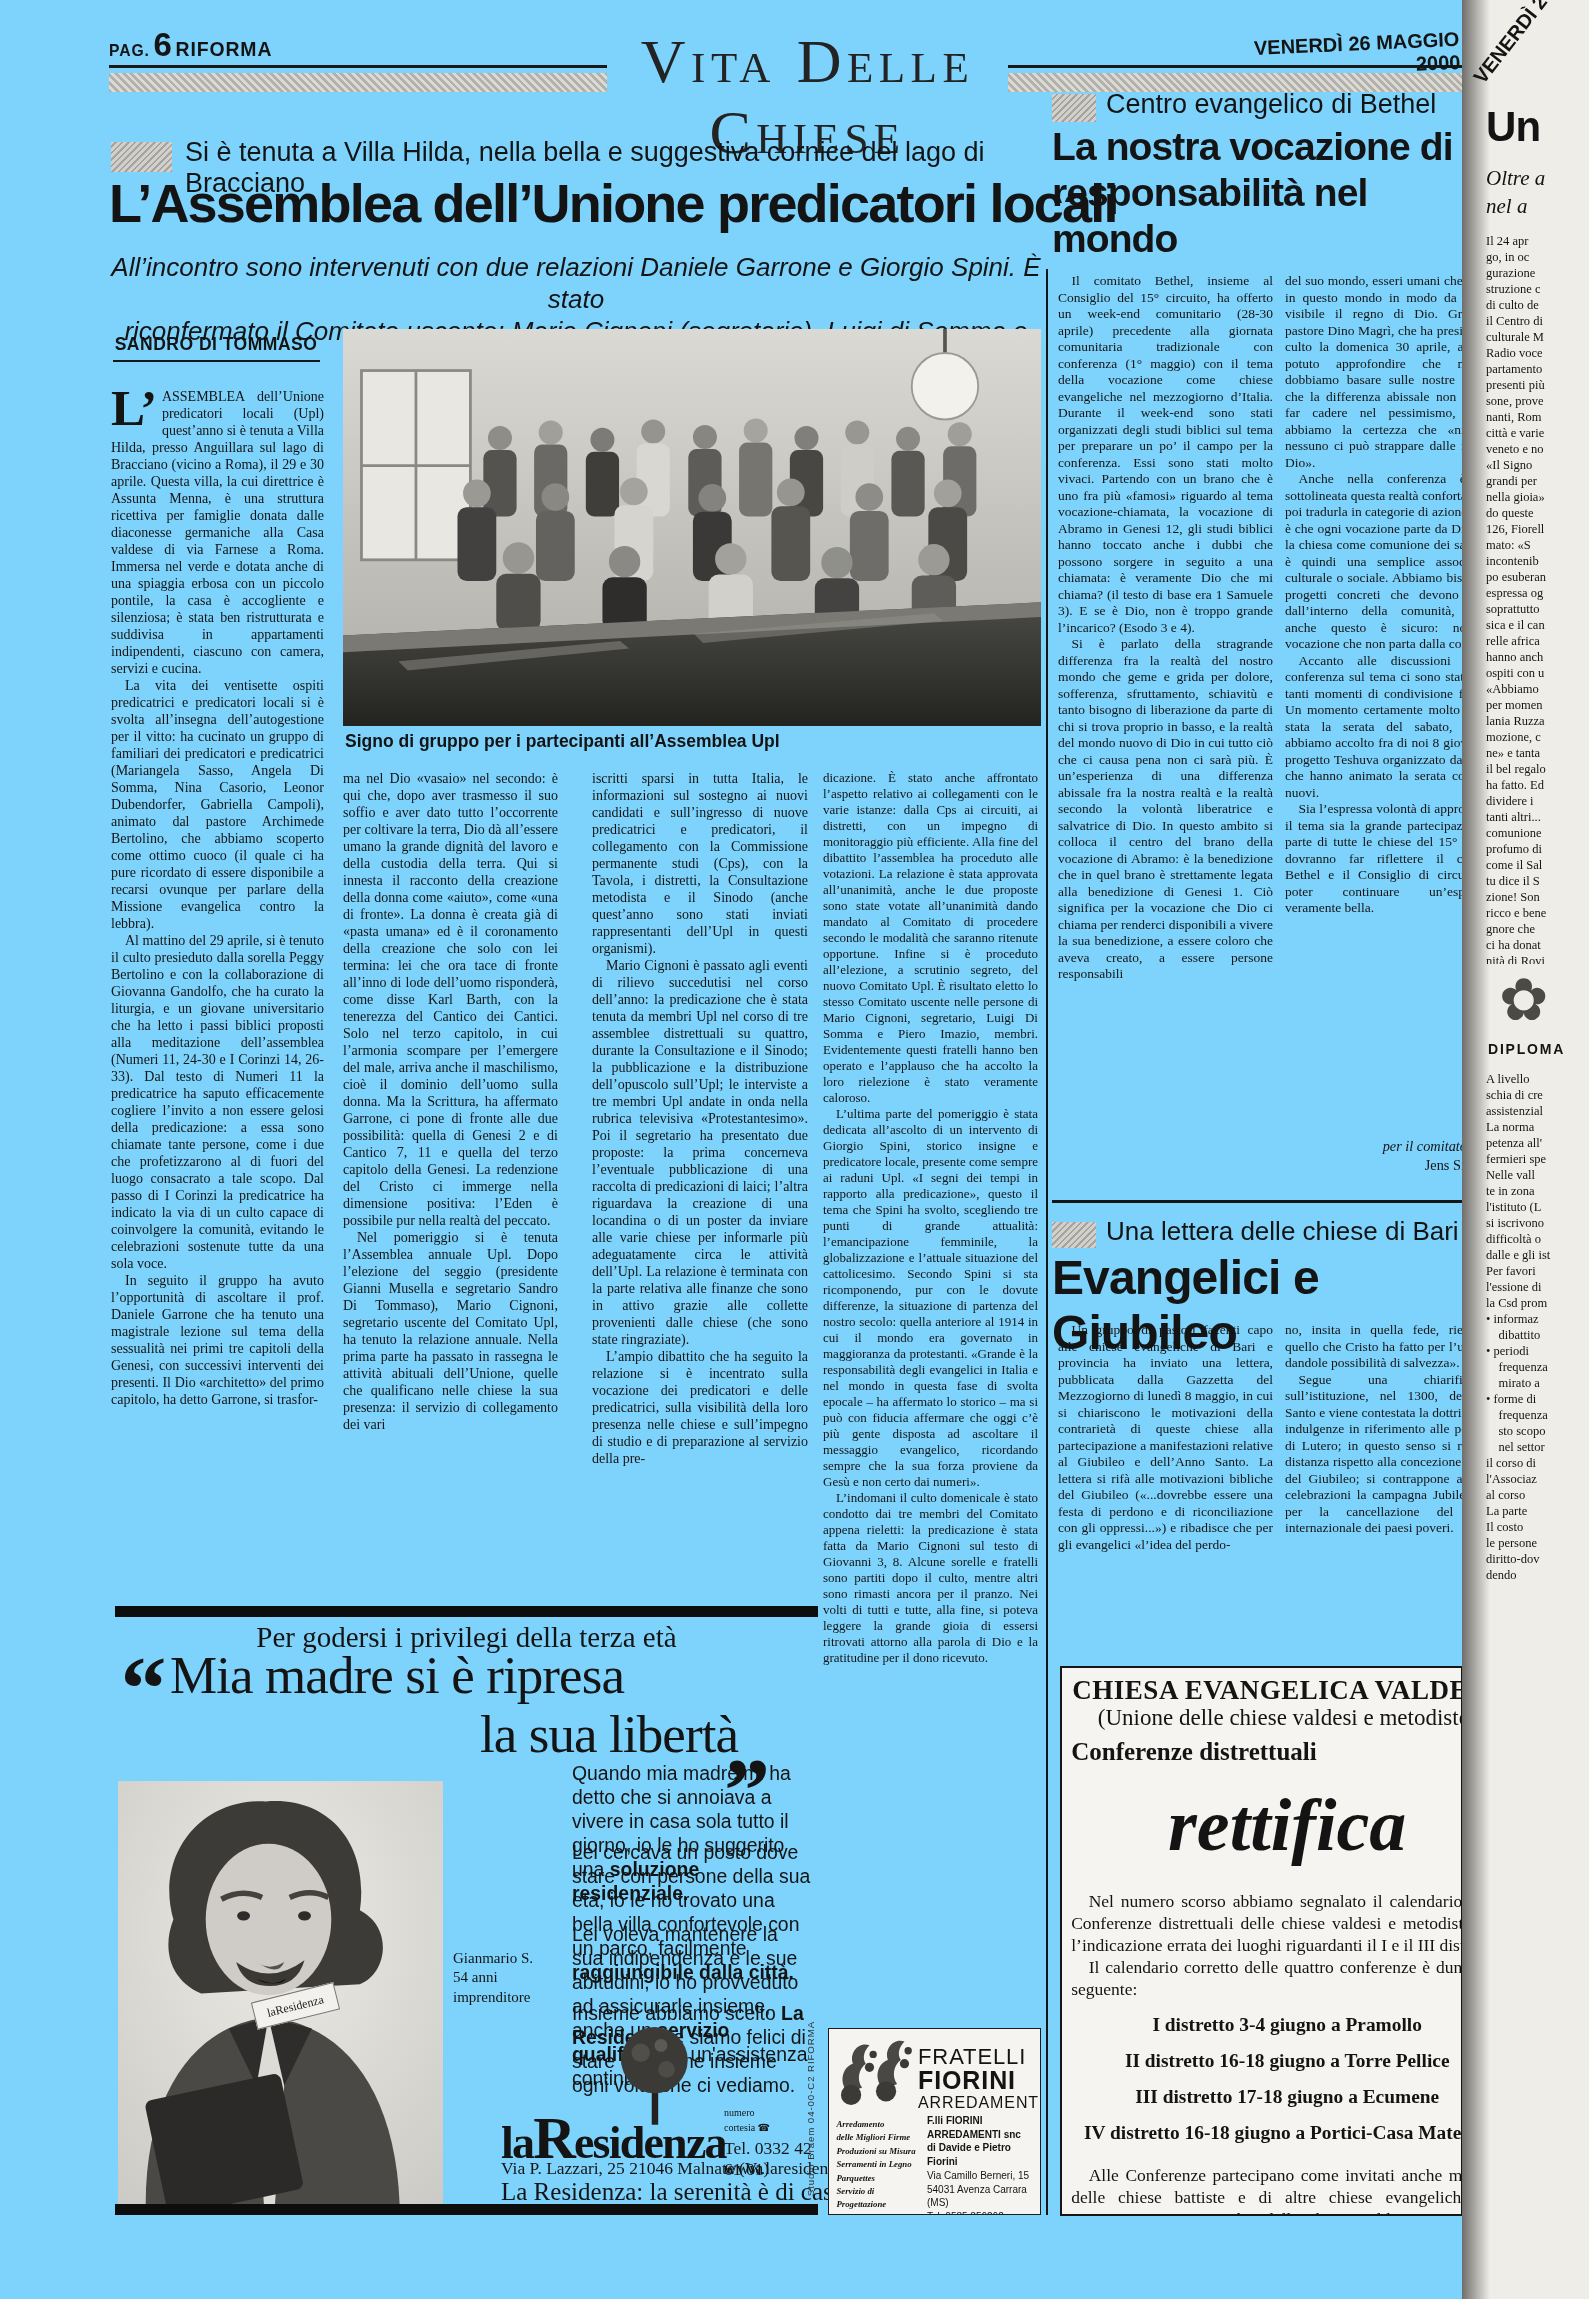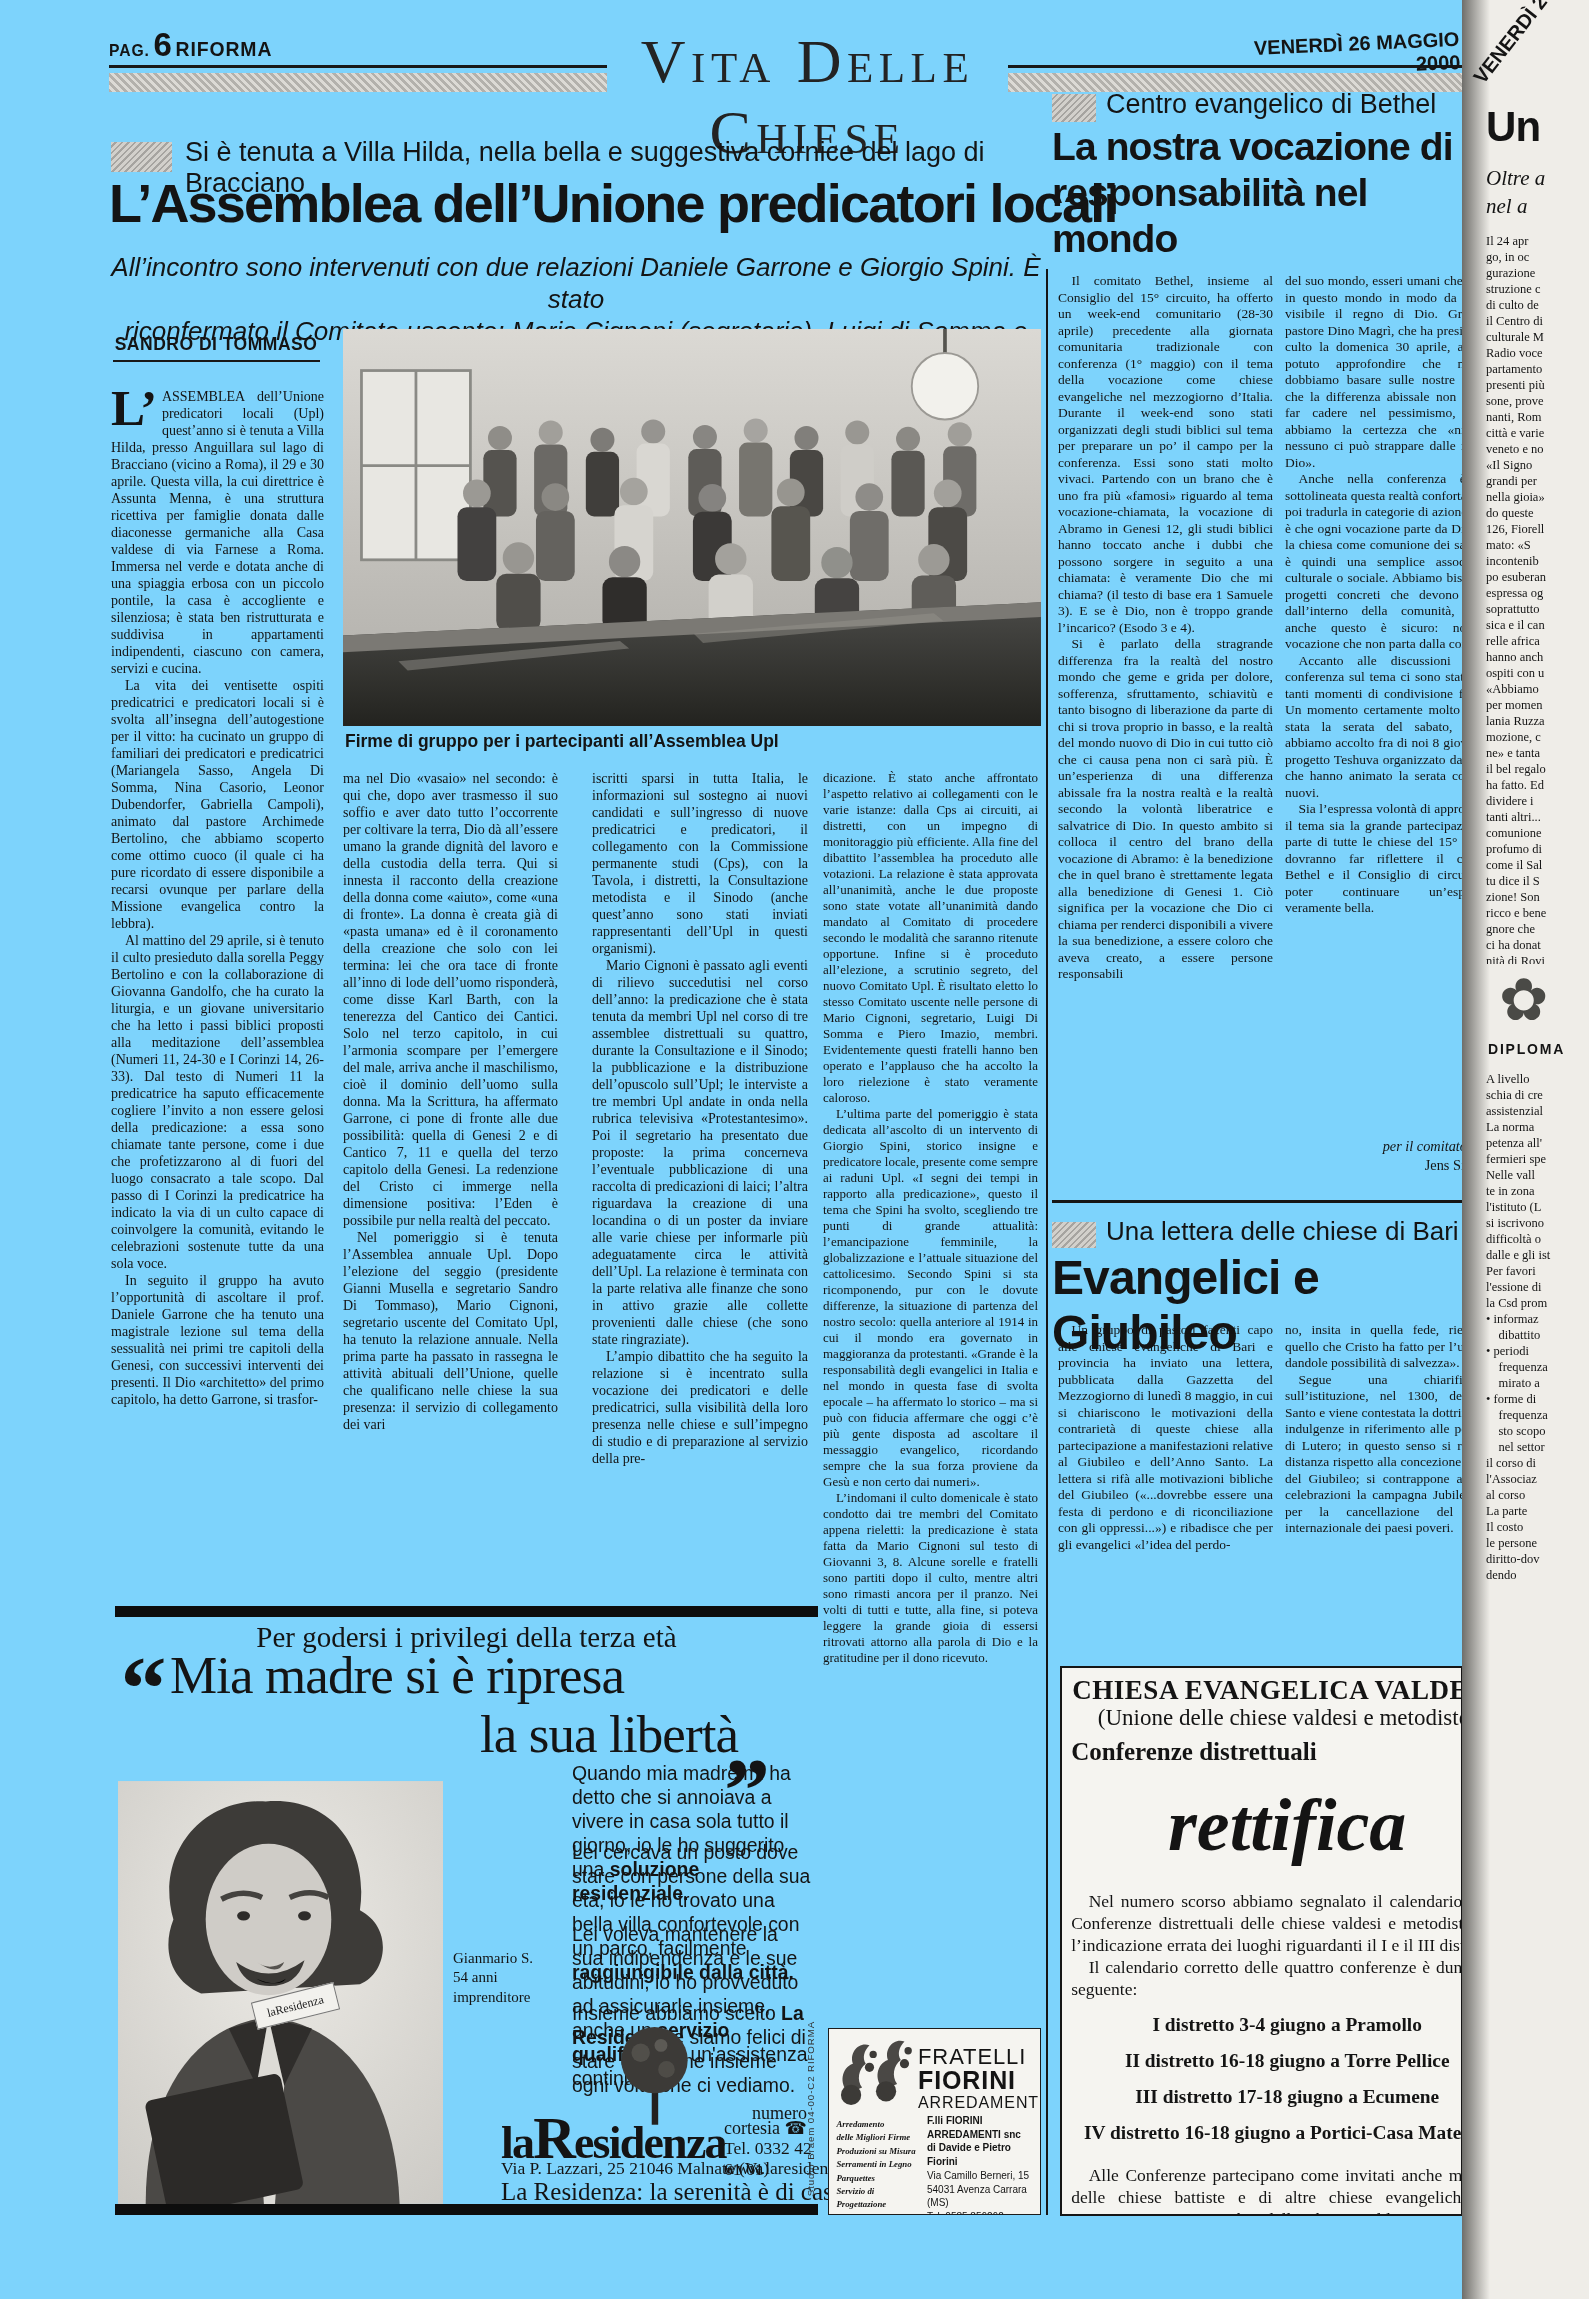--- a/index.html
+++ b/index.html
@@ -88,21 +88,21 @@
   #qm-close{left:609px;top:157px;}
   #ad-photo{position:absolute;left:2.8px;top:175px;width:325px;height:423px;}
   #ad-pcap{position:absolute;left:338px;top:343px;width:111px;font-size:15px;line-height:19.4px;white-space:pre-line;}
   .adp{position:absolute;left:457px;width:242px;font-family:"Liberation Sans",sans-serif;
        font-size:19.4px;line-height:24px;}
   #adp0{top:155px;} #adp1{top:234px;} #adp2{top:316px;} #adp3{top:395px;}
   #ad-tree{position:absolute;left:498px;top:417px;width:83px;height:102px;}
   #ad-logo{position:absolute;left:386px;top:498px;font-family:"Liberation Serif",serif;font-weight:bold;
            font-size:46px;letter-spacing:-1.8px;white-space:nowrap;}
   #ad-logo .cap{font-size:59px;}
-  #ad-contact{position:absolute;left:609px;top:500px;font-family:"Liberation Serif",serif;font-size:18px;line-height:14.8px;white-space:pre-line;text-align:right;}
+  #ad-contact{position:absolute;left:609px;top:500px;font-family:"Liberation Serif",serif;font-size:10px;line-height:14.8px;white-space:pre-line;}
   #ad-phone{position:absolute;left:609px;top:532px;font-size:17.5px;}
   #ad-web{position:absolute;left:609px;top:552px;font-size:17.5px;}
   #ad-addr{position:absolute;left:386px;top:552px;font-size:17.5px;}
   #ad-tag{position:absolute;left:386px;top:572px;width:314px;font-size:25px;white-space:nowrap;}
   #ad-credit{position:absolute;left:690px;top:415px;font-family:"Liberation Sans",sans-serif;font-size:9.7px;
              writing-mode:vertical-rl;transform:rotate(180deg);letter-spacing:0.9px;color:#333;}
   #ad-plabel{position:absolute;left:138px;top:386px;width:79px;transform:rotate(-14deg);background:#f2f1ed;
              border:0.9px solid #777;text-align:center;font-size:12px;padding:5.5px 1.8px;color:#222;}
   
   #fbox{left:828px;top:2028px;width:211px;height:185px;border:1.8px solid #1c1c1c;background:#f5f4f0;overflow:hidden;}
@@ -236,21 +236,21 @@
         <circle cx="640" cy="250" r="17" fill="#9c9a95"></circle>
           <rect x="616" y="267" width="48" height="60" rx="11" fill="#5f5d59"></rect>
       </g>
 
       <polygon points="0,332 756,296 756,430 0,430" fill="url(#piano)"></polygon>
       <polygon points="0,332 756,296 756,312 0,350" fill="#7b7974"></polygon>
       <polygon points="60,360 300,338 310,346 70,370" fill="#8a8883" opacity="0.55"></polygon>
       <polygon points="380,330 640,308 650,316 390,340" fill="#96948f" opacity="0.45"></polygon>
     </svg>
   </div>
-  <div class="abs" id="m-caption">Firme di gruppo per i partecipanti all’Assemblea Upl</div>
+  <div class="abs" id="m-caption">Signo di gruppo per i partecipanti all’Assemblea Upl</div>
 
   <div class="abs bodytext" id="m-col2">ma nel Dio «vasaio» nel secondo: è qui che, dopo aver trasmesso il suo soffio e aver dato tutto l’occorrente per coltivare la terra, Dio dà all’essere umano la grande dignità del lavoro e della custodia della terra. Qui si innesta il racconto della creazione della donna come «aiuto», come «una di fronte». La donna è creata già di «pasta umana» ed è il coronamento della creazione che solo con lei termina: lei che ora tace di fronte all’inno di lode dell’uomo risponderà, come disse Karl Barth, con la tenerezza del Cantico dei Cantici. Solo nel terzo capitolo, in cui l’armonia scompare per l’emergere del male, arriva anche il maschilismo, cioè il dominio dell’uomo sulla donna. Ma la Scrittura, ha affermato Garrone, ci pone di fronte alle due possibilità: quella di Genesi 2 e di Cantico 7, 11 e quella del terzo capitolo della Genesi. La redenzione del Cristo ci immerge nella dimensione positiva: l’Eden è possibile pur nella realtà del peccato.
  Nel pomeriggio si è tenuta l’Assemblea annuale Upl. Dopo l’elezione del seggio (presidente Gianni Musella e segretario Sandro Di Tommaso), Mario Cignoni, segretario uscente del Comitato Upl, ha tenuto la relazione annuale. Nella prima parte ha passato in rassegna le attività abituali dell’Unione, quelle che qualificano nelle chiese la sua presenza: il servizio di collegamento dei vari</div>
   <div class="abs bodytext" id="m-col3">iscritti sparsi in tutta Italia, le informazioni sul sostegno ai nuovi candidati e sull’ingresso di nuove predicatrici e predicatori, il collegamento con la Commissione permanente studi (Cps), con la Tavola, i distretti, la Consultazione metodista e il Sinodo (anche quest’anno sono stati inviati rappresentanti dell’Upl in questi organismi).
  Mario Cignoni è passato agli eventi di rilievo succedutisi nel corso dell’anno: la predicazione che è stata tenuta da membri Upl nel corso di tre assemblee distrettuali su quattro, durante la Consultazione e il Sinodo; la pubblicazione e la distribuzione dell’opuscolo sull’Upl; le interviste a tre membri Upl andate in onda nella rubrica televisiva «Protestantesimo». Poi il segretario ha presentato due proposte: la prima concerneva l’eventuale pubblicazione di una raccolta di predicazioni di laici; l’altra riguardava la creazione di una locandina o di un poster da inviare alle varie chiese per informarle più adeguatamente circa le attività dell’Upl. La relazione è terminata con la parte relativa alle finanze che sono in attivo grazie alle collette provenienti dalle chiese (che sono state ringraziate).
  L’ampio dibattito che ha seguito la relazione si è incentrato sulla vocazione dei predicatori e delle predicatrici, sulla visibilità della loro presenza nelle chiese e sull’impegno di studio e di preparazione al servizio della pre-</div>
   <div class="abs bodytext xs" id="m-col4">dicazione. È stato anche affrontato l’aspetto relativo ai collegamenti con le varie istanze: dalla Cps ai circuiti, ai distretti, con un impegno di monitoraggio più efficiente. Alla fine del dibattito l’assemblea ha proceduto alle votazioni. La relazione è stata approvata all’unanimità, anche le due proposte sono state votate all’unanimità dando mandato al Comitato di procedere secondo le modalità che saranno ritenute opportune. Infine si è proceduto all’elezione, a scrutinio segreto, del nuovo Comitato Upl. È risultato eletto lo stesso Comitato uscente nelle persone di Mario Cignoni, segretario, Luigi Di Somma e Piero Imazio, membri. Evidentemente questi fratelli hanno ben operato e l’applauso che ha accolto la loro rielezione è stato veramente caloroso.
  L’ultima parte del pomeriggio è stata dedicata all’ascolto di un intervento di Giorgio Spini, storico insigne e predicatore locale, presente come sempre ai raduni Upl. «I segni dei tempi in rapporto alla predicazione», questo il tema che Spini ha svolto, scegliendo tre punti di grande attualità: l’emancipazione femminile, la globalizzazione e l’attuale situazione del cattolicesimo. Secondo Spini si sta ricomponendo, pur con le dovute differenze, la situazione di partenza del nostro secolo: quella anteriore al 1914 in cui il mondo era governato in maggioranza da protestanti. «Grande è la responsabilità degli evangelici in Italia e nel mondo in questa fase di svolta epocale – ha affermato lo storico – ma si può con fiducia affermare che oggi c’è più gente disposta ad ascoltare il messaggio evangelico, ricordando sempre che la sua forza proviene da Gesù e non certo dai numeri».
  L’indomani il culto domenicale è stato condotto dai tre membri del Comitato appena rieletti: la predicazione è stata fatta da Mario Cignoni sul testo di Giovanni 3, 8. Alcune sorelle e fratelli sono partiti dopo il culto, mentre altri sono rimasti ancora per il pranzo. Nei volti di tutti e tutte, alla fine, si poteva leggere la grande gioia di essersi ritrovati attorno alla parola di Dio e la gratitudine per il dono ricevuto.</div>
 

